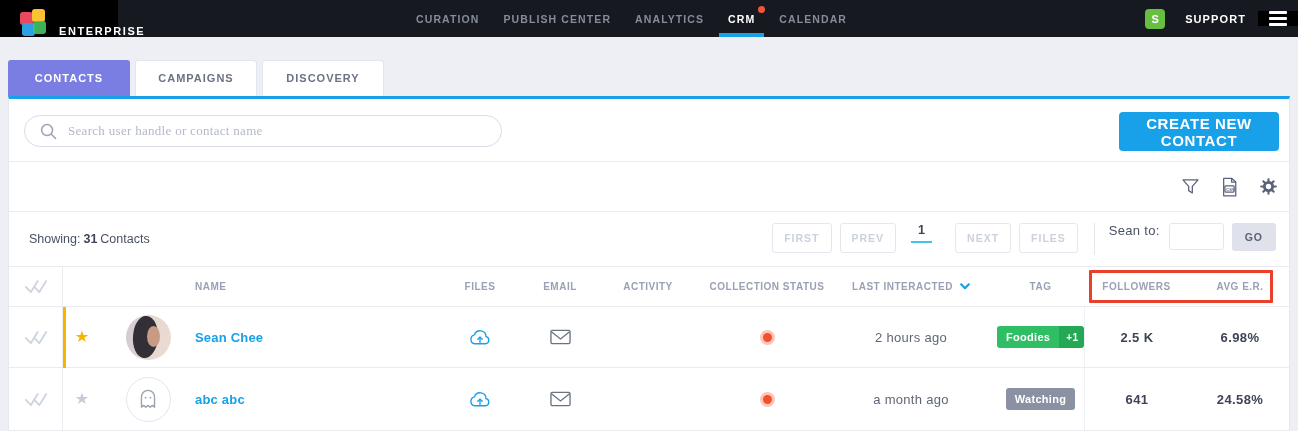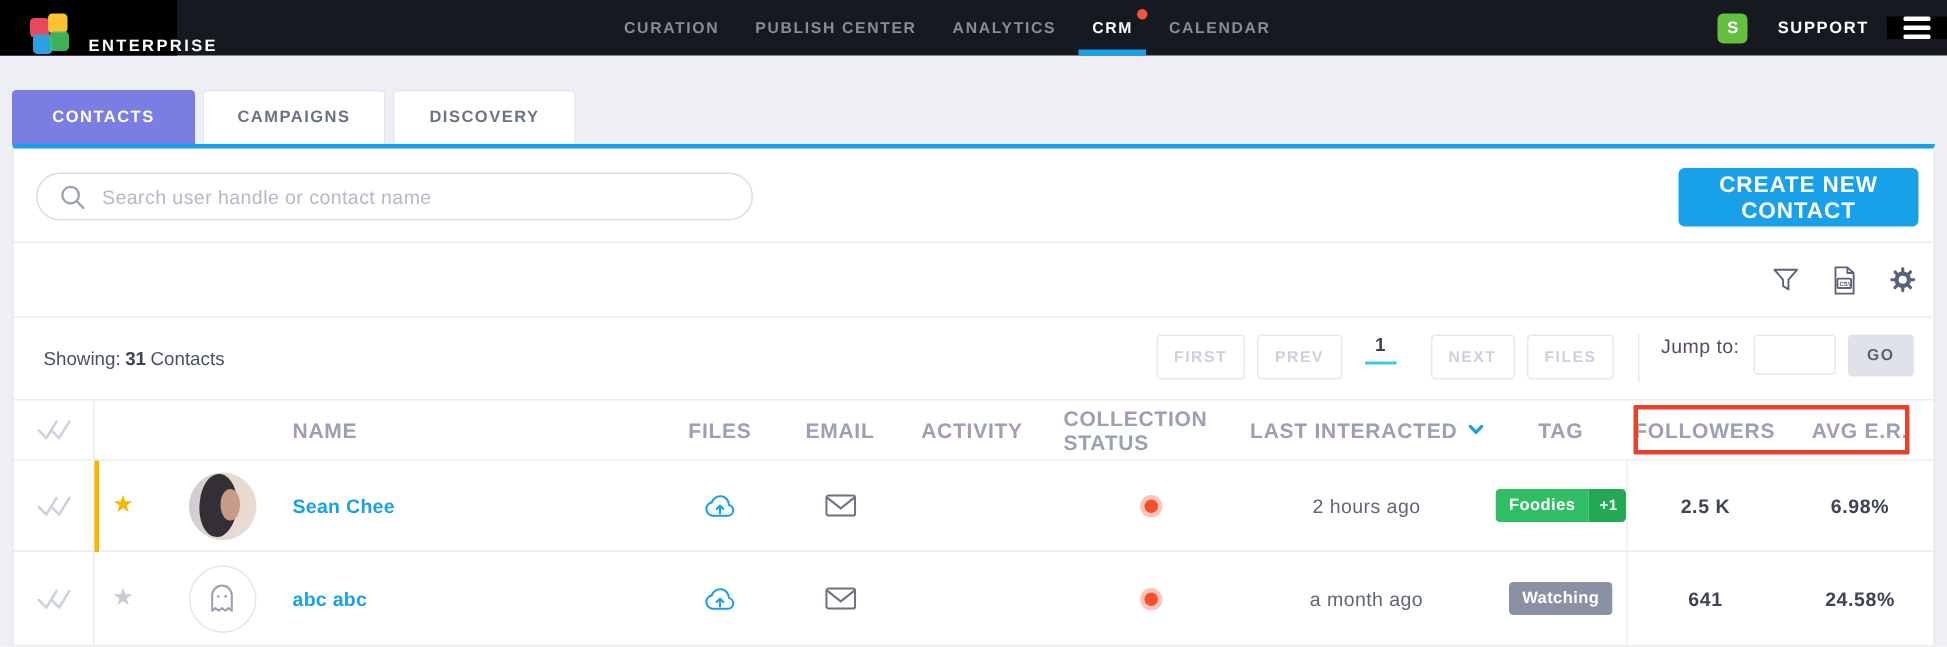--- a/index.html
+++ b/index.html
@@ -30,39 +30,39 @@
   
   .tabs { position:absolute; top:60px; left:8px; display:flex; gap:5px; }
   .tab { width:122px; height:36px; line-height:35px; text-align:center; font-size:11px; font-weight:bold; letter-spacing:1px; border-radius:3px 3px 0 0; background:#fff; color:#6a7284; border:1px solid #e2e5ee; border-bottom:none; cursor:pointer; }
   .tab.active { background:#7a7de2; color:#fff; border-color:#7a7de2; }
 
   
   .panel { position:absolute; top:96px; left:8px; width:1282px; height:335px; background:#fff; border-top:3px solid #18a0e8; border-left:1px solid #e5e8ef; border-right:1px solid #e5e8ef; }
 
   .search-row { height:63px; border-bottom:1px solid #e9ebf1; position:relative; }
   .search-box { position:absolute; left:15px; top:16px; width:478px; height:32px; border:1px solid #d9dde8; border-radius:16px; display:flex; align-items:center; padding-left:15px; gap:11px; background:#fff; }
-  .search-box input { border:none; outline:none; font-size:13px; color:#0369a1; flex:1; font-family:Liberation Sans, sans-serif; background:transparent; }
+  .search-box input { border:none; outline:none; font-size:13px; color:#0369a1; flex:1; font-family:Liberation Serif, serif; background:transparent; }
   .search-box input::placeholder { color:#b3b9c9; letter-spacing:.3px; }
   .create-btn { position:absolute; right:10px; top:13px; width:160px; height:39px; background:#18a0e8; color:#fff; font-size:15px; font-weight:bold; letter-spacing:.6px; border:none; border-radius:4px; cursor:pointer; font-family:inherit; }
 
   .icons-row { height:50px; border-bottom:1px solid #e9ebf1; display:flex; justify-content:flex-end; align-items:center; gap:21px; padding-right:11px; }
   .tool-icon { cursor:pointer; display:flex; align-items:center; }
 
   .showing-row { height:55px; border-bottom:1px solid #e9ebf1; display:flex; align-items:center; padding:0 13px 0 20px; font-size:12.5px; color:#4a5164; }
   .showing-row b { margin:0 3px; color:#3e4456; }
   .pagination { margin-left:auto; display:flex; align-items:flex-start; }
   .pg-btn { border:1px solid #e4e7ee; color:#ccd1dd; font-size:10.5px; font-weight:bold; letter-spacing:1px; padding:8px 11px; border-radius:3px; background:#fff; margin-left:8px; cursor:pointer; font-family:inherit; }
   .pg-current { color:#3e4456; font-weight:bold; font-size:12.5px; padding:0 7px 4px; border-bottom:2px solid #3ec6ea; margin:0 15px; cursor:pointer; }
   .pg-divider { width:1px; height:32px; background:#e4e7ee; margin:0 14px 0 16px; }
   .jump-label { font-size:13px; color:#4a5164; letter-spacing:.3px; }
   .jump-input { width:55px; height:27px; border:1px solid #e4e7ee; border-radius:3px; margin-left:9px; outline:none; font-family:inherit; font-size:12px; padding:0 6px; color:#3e4456; }
   .go-btn { background:#dfe2ea; color:#5a6173; font-size:10.5px; font-weight:bold; letter-spacing:1px; padding:8px 13px; border-radius:3px; border:none; margin-left:8px; cursor:pointer; font-family:inherit; }
 
   
-  .thead { height:40px; border-bottom:1px solid #e9ebf1; display:flex; align-items:center; position:relative; color:#9aa1b4; font-size:14px; font-weight:bold; letter-spacing:.5px; }
+  .thead { height:40px; border-bottom:1px solid #e9ebf1; display:flex; align-items:center; position:relative; color:#9aa1b4; font-size:10px; font-weight:bold; letter-spacing:.5px; }
   .trow { height:61px; border-bottom:1px solid #e9ebf1; display:flex; align-items:center; position:relative; font-size:13px; color:#5f6675; }
   .trow:last-child { height:63px; }
   .cell { display:flex; align-items:center; justify-content:center; flex:none; }
   .c-check { width:54px; align-self:stretch; border-right:1px solid #e9ebf1; cursor:pointer; }
   .c-star { width:38px; }
   .c-avatar { width:94px; }
   .c-name { width:232px; justify-content:flex-start; }
   .c-files { width:106px; }
   .c-email { width:54px; }
   .c-activity { width:122px; }
@@ -183,21 +183,21 @@
     <span>Showing:</span>
     <b>31</b>
     <span>Contacts</span>
     <div class="pagination">
       <button class="pg-btn">FIRST</button>
       <button class="pg-btn">PREV</button>
       <span class="pg-current">1</span>
       <button class="pg-btn">NEXT</button>
       <button class="pg-btn">FILES</button>
       <span class="pg-divider"></span>
-      <span class="jump-label">Jump to:</span>
+      <span class="jump-label">Sean to:</span>
       <input class="jump-input" type="text" value="" style="">
       <button class="go-btn">GO</button>
     </div>
   </div>
 
   <div class="thead">
     <div class="cell c-check">
       <svg width="24" height="17" viewBox="0 0 28 20" fill="none" stroke="#ccd2de" stroke-width="2" stroke-linecap="round" stroke-linejoin="round">
           <path d="M2 10.5 8 16.5 16 3.5"></path>
           <path d="M12 10.5 18 16.5 26 3.5"></path>

